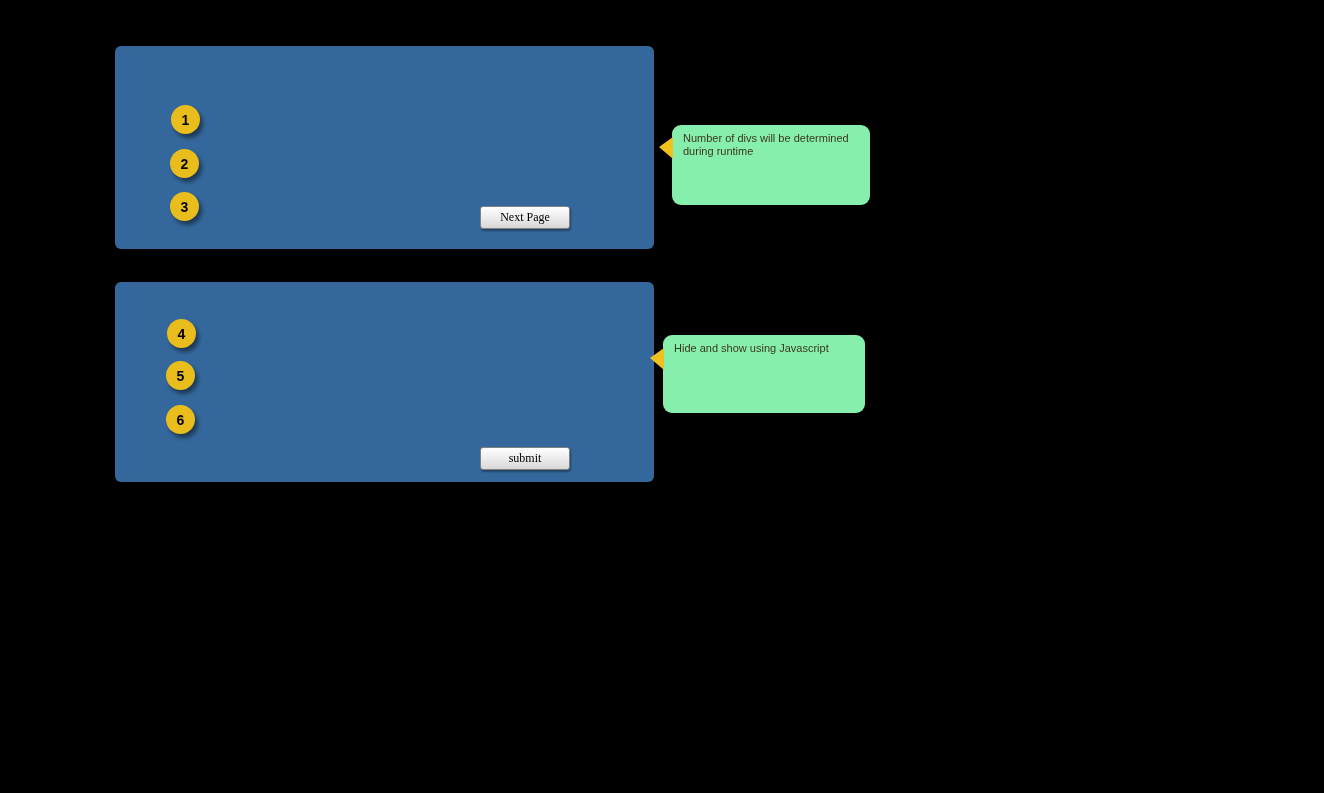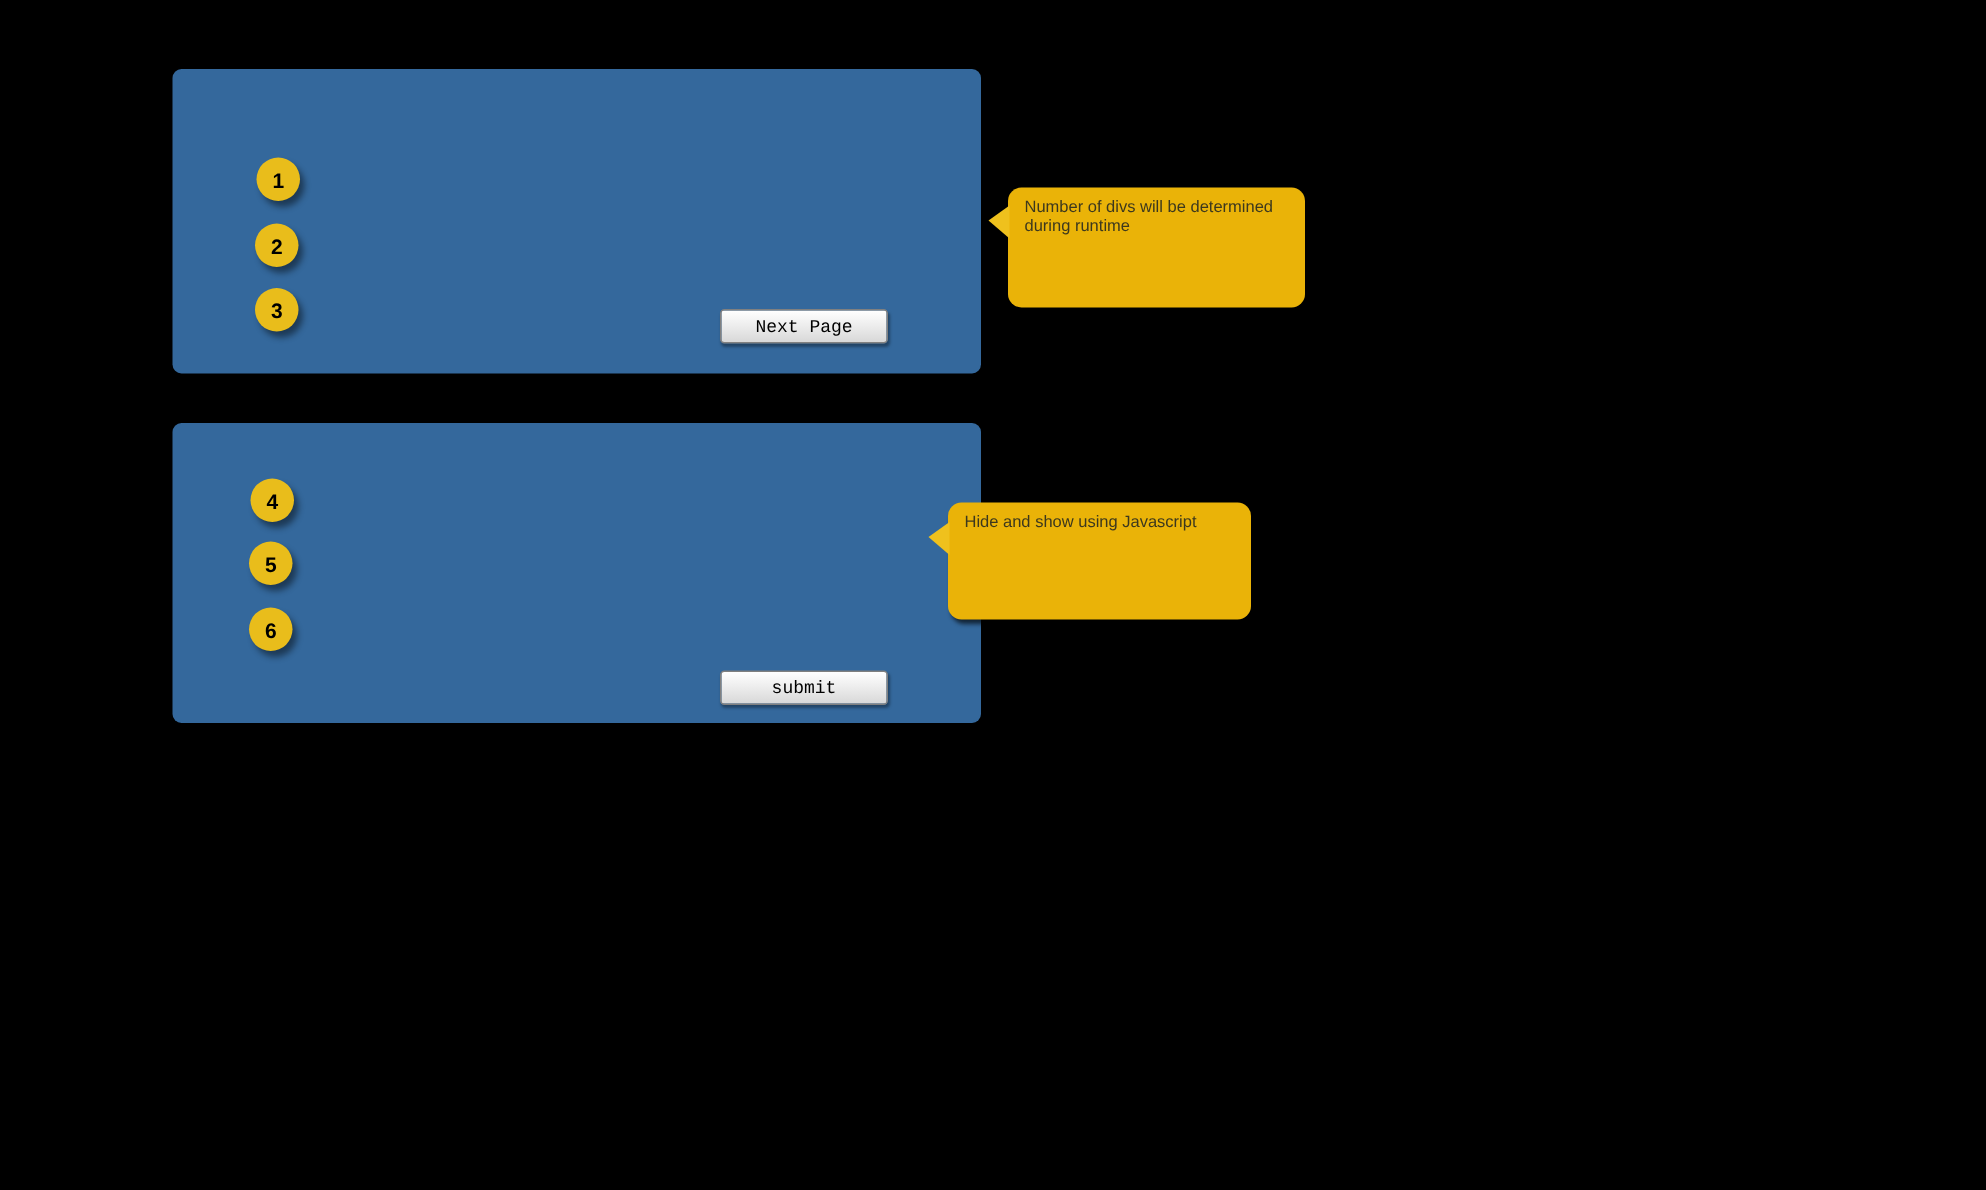--- a/index.html
+++ b/index.html
@@ -44,51 +44,51 @@
   .p1-m2 { left: 55px; top: 103px; }
   .p1-m3 { left: 55px; top: 146px; }
   .p2-m1 { left: 52px; top: 37px; }
   .p2-m2 { left: 51px; top: 79px; }
   .p2-m3 { left: 51px; top: 123px; }
 
   
   .mock-button {
     position: absolute;
     left: 365px;
-    width: 112px;
+    width: 90px;
     height: 23px;
     background: linear-gradient(#ffffff, #e8e8e8 60%, #d8d8d8);
     border: 1px solid #808080;
     border-radius: 3px;
-    font-family: Liberation Mono, monospace;
+    font-family: Liberation Serif, serif;
     font-size: 12px;
     color: #000000;
     display: flex;
     align-items: center;
     justify-content: center;
     padding: 0;
     cursor: pointer;
     box-shadow: 1px 2px 2px rgba(0,0,0,0.35);
   }
   .panel-1 .mock-button { top: 160px; }
   .panel-2 .mock-button { top: 165px; }
 
   
   .callout {
     position: absolute;
-    background: #eab308;
+    background: #86efac;
     border-radius: 9px;
     padding: 7px 9px 15px 11px;
     font-size: 11px;
     line-height: 13px;
     color: #3c381e;
     box-shadow: 2px 3px 3px rgba(0,0,0,0.65);
   }
   .callout-1 { left: 672px; top: 125px; width: 198px; height: 80px; }
-  .callout-2 { left: 632px; top: 335px; width: 202px; height: 78px; }
+  .callout-2 { left: 663px; top: 335px; width: 202px; height: 78px; }
 
   .callout-tail {
     position: absolute;
     left: -13px;
     width: 0;
     height: 0;
     border-style: solid;
     border-color: transparent #efc11d transparent transparent;
     border-width: 10px 14px 12px 0;
   }

